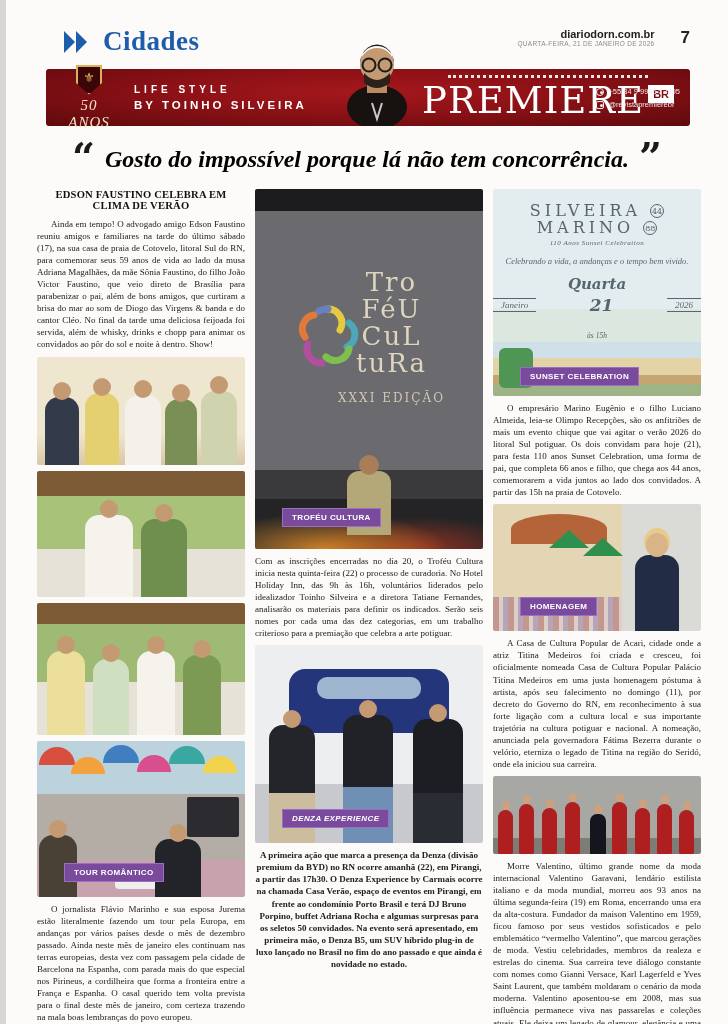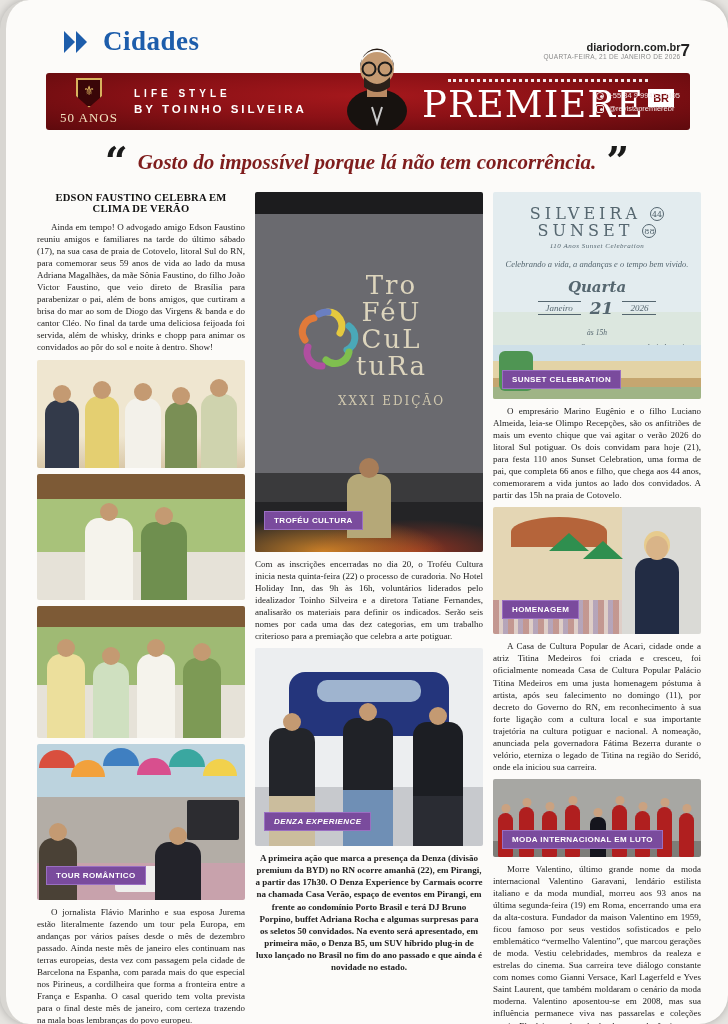--- a/index.html
+++ b/index.html
@@ -1,42 +1,42 @@
 <!DOCTYPE html>
 <html lang="pt"><head>
 <meta charset="utf-8">
 <style>
   * { margin:0; padding:0; box-sizing:border-box; }
   body { background:#e6e4e0; font-family:"Liberation Serif", serif; }
   .sheet { position:relative; width:728px; height:1024px; margin:0 auto;
            background:#fcfbf9; box-shadow:0 0 8px rgba(0,0,0,.25);
-           border-left:6px solid #d8d6d2; overflow:hidden;border-radius:29px; }
+           border-left:6px solid #d8d6d2; overflow:hidden; }
 
   
   .hdr { display:flex; justify-content:space-between; align-items:flex-start;
          padding:26px 38px 0 56px; }
   .masthead { display:flex; align-items:center; gap:7px; }
   .chev { display:flex; }
   .sect-title { font-size:27px; font-weight:bold; color:#1d5dab; letter-spacing:.5px; }
-  .pageinfo { display:flex; align-items:flex-start; gap:0; text-align:right; margin-top:15px;justify-content:flex-end;}
+  .pageinfo { display:flex; align-items:flex-start; gap:26px; text-align:right; margin-top:2px;justify-content:flex-end;}
   .site { font-family:"Liberation Sans", sans-serif; font-weight:bold; font-size:11px; color:#222; }
   .date { font-family:"Liberation Sans", sans-serif; font-size:6.5px; color:#8a8a8a; letter-spacing:.3px; }
   .pagenum { font-family:"Liberation Sans", sans-serif; font-weight:bold; font-size:17px; color:#222; }
 
   
   .banner { position:relative; margin:12px 38px 0 40px; height:57px; border-radius:3px;
             background:radial-gradient(ellipse at 50% 40%, #a5181c 0%, #8c1116 45%, #5e0a0d 100%);
             display:flex; align-items:center; }
   .badge50 { position:relative; width:58px; text-align:center; margin-left:14px; color:#f3e3c0; }
   .shield { width:26px; height:30px; margin:0 auto;
             background:#3a0608; border:2px solid #d8b25e;
             clip-path:polygon(0 0,100% 0,100% 62%,50% 100%,0 62%); position:relative;}
   .shield::after { content:"⚜"; position:absolute; left:0; right:0; top:3px;
                    font-size:13px; color:#d8b25e; }
-  .badge50 .yrs { display:block; font-size:13px; margin-top:2px; letter-spacing:1px;}
+  .badge50 .yrs { display:block; font-style:italic; font-size:15px; margin-top:2px; letter-spacing:1px;}
   .lifestyle { margin-left:16px; color:#fff; font-family:"Liberation Sans", sans-serif; }
   .lifestyle .l1 { font-size:10px; font-weight:bold; letter-spacing:4px; }
   .lifestyle .l2 { font-size:11.5px; font-weight:bold; letter-spacing:3px; margin-top:4px; }
   .host { position:absolute; left:288px; top:-28px; width:86px; height:85px; z-index:3; }
   .brandwrap { position:absolute; left:386px; top:4px; width:232px; text-align:center; color:#fff; }
   .dots { border-top:3px dotted rgba(255,255,255,.9); width:200px; margin:2px auto 1px; }
   .brandline { display:flex; align-items:flex-start; justify-content:center; gap:4px; }
   .brand { font-family:"DejaVu Serif", serif; font-size:37px; line-height:44px; letter-spacing:1px; }
   .brbadge { margin-top:6px; background:#fff; color:#7a0d10; border:1px solid #fff;
              font-family:"Liberation Sans", sans-serif; font-weight:bold; font-size:11px;
@@ -46,34 +46,34 @@
   .contact .row { display:flex; align-items:center; gap:4px; }
   .cicon { width:8px; height:8px; border:1px solid #f4e9e9; border-radius:50%; position:relative; flex:0 0 auto;}
   .cicon.sq { border-radius:2px; }
   .cicon::after { content:""; position:absolute; left:2.5px; top:2.5px; width:3px; height:3px;
                   border-radius:50%; background:#f4e9e9; }
 
   
   .quote { text-align:center; margin-top:16px; padding:0 60px; }
   .qline { display:flex; justify-content:center; align-items:flex-start; gap:10px; }
   .qmark { font-family:"DejaVu Serif", serif; font-weight:bold; font-size:40px; line-height:30px; color:#1a1a1a; }
-  .qtext { font-style:italic; font-weight:bold; font-size:21px; color:#7f1d1d; padding-top:4px;}
+  .qtext { font-style:italic; font-weight:bold; font-size:24px; color:#000000; padding-top:4px;}
   .qauthor { font-style:italic; font-weight:bold; font-size:12px; color:#1a1a1a; margin-top:2px; }
 
   
   .columns { display:grid; grid-template-columns:208px 228px 208px; column-gap:10px;
              padding:16px 31px 0; }
   .col { position:relative; }
   .headline { font-size:10.6px; font-weight:bold; text-align:center; letter-spacing:.2px;
               color:#111; margin-bottom:7px; }
   .body { font-size:9px; line-height:1.34; text-align:justify; color:#222; }
   .body.indent { text-indent:14px; }
   .body.boldcenter { font-weight:bold; text-align:center; }
   .ph { position:relative; border-radius:2px; overflow:hidden; margin:6px 0; }
-  .tag { position:absolute; left:9px; bottom:15px; background:#7a4b9d; border:1px solid #9a6fc2;
+  .tag { position:absolute; left:27px; bottom:15px; background:#7a4b9d; border:1px solid #9a6fc2;
          color:#fff; font-family:"Liberation Sans", sans-serif; font-weight:bold; font-size:8px;
          letter-spacing:.4px; padding:4px 9px; white-space:nowrap; }
 
   
   .person { position:absolute; bottom:0; border-radius:14px 14px 0 0; }
   .person::before { content:""; position:absolute; top:-15px; left:50%; transform:translateX(-50%);
                     width:18px; height:18px; border-radius:50%; background:#c49a72; }
   .umb { position:absolute; border-radius:40px 40px 0 0; }
 
   
@@ -100,25 +100,25 @@
 
   
   .card { height:207px; background:linear-gradient(180deg,#e3ecef 0 58%, #dce7df 58% 74%, #d9cba6 74%);
           color:#55666f; text-align:center; padding-top:13px; }
   .card .names { font-family:"DejaVu Serif", serif; font-size:16px; letter-spacing:4px; line-height:17px; }
   .card .numc { display:inline-block; width:14px; height:14px; line-height:14px; font-size:8px;
                 border:1px solid #55666f; border-radius:50%; letter-spacing:0; vertical-align:2px; }
   .card .sub { font-style:italic; font-size:7px; margin-top:3px; letter-spacing:.5px;}
   .card .tagline { font-style:italic; font-size:8.5px; margin-top:9px; line-height:11px; }
   .card .weekday { font-family:"DejaVu Serif", serif; font-style:italic; font-weight:bold; font-size:15px; margin-top:8px; }
-  .card .daterow { display:flex; justify-content:center; align-items:center; gap:9px; margin-top:2px;
+  .card .daterow { display:flex; justify-content:space-between; align-items:center; gap:9px; margin-top:2px;
                    font-style:italic; font-size:9px; }
   .card .daterow .my { border-top:1px solid #55666f; border-bottom:1px solid #55666f; padding:1px 8px; }
   .card .daterow .dn { font-family:"DejaVu Serif", serif; font-weight:bold; font-style:italic; font-size:17px; }
-  .card .time { font-style:italic; font-size:7.5px; margin-top:10px; }
+  .card .time { font-style:italic; font-size:7.5px; margin-top:16px; }
   .card .note { font-style:italic; font-size:8px; line-height:10px; margin:6px 14px 0 70px; text-align:right;}
   .card .loc { font-style:italic; font-size:9px; text-align:right; margin:3px 18px 0 0; }
   .pin { display:inline-block; width:7px; height:7px; background:#2e3b42; border-radius:50% 50% 50% 0;
          transform:rotate(-45deg); margin-right:3px; }
   .card .strip { position:absolute; left:0; right:0; bottom:0; height:54px;
                  background:linear-gradient(180deg,#cfe0e8 0 30%, #e3d3a6 30% 62%, #c5a670 62% 78%, #9fb486 78%);}
   .card .strip::before { content:""; position:absolute; left:6px; bottom:8px; width:34px; height:40px;
                  background:#4f9553; border-radius:6px; }
 
   
@@ -307,21 +307,21 @@
       <p class="body boldcenter">A primeira ação que marca a presença da Denza (divisão premium da BYD) no RN ocorre amanhã (22), em Pirangi, a partir das 17h30. O Denza Experience by Carmais ocorre na chamada Casa Verão, espaço de eventos em Pirangi, em frente ao condomínio Porto Brasil e terá DJ Bruno Porpino, buffet Adriana Rocha e algumas surpresas para os seletos 50 convidados. Na evento será apresentado, em primeira mão, o Denza B5, um SUV híbrido plug-in de luxo lançado no Brasil no fim do ano passado e que ainda é novidade no estado.</p>
     </div>
 
     <div class="col">
       <div class="ph card" style="margin-top:0">
         <div class="names">
           <span>SILVEIRA</span>
           <span class="numc">44</span>
         </div>
         <div class="names">
-          <span>SUNSET</span>
+          <span>MARINO</span>
           <span class="numc">88</span>
         </div>
         <div class="sub">110 Anos Sunset Celebration</div>
         <div class="tagline">Celebrando a vida, a andanças e o tempo bem vivido.</div>
         <div class="weekday">Quarta</div>
         <div class="daterow">
           <span class="my">Janeiro</span>
           <span class="dn">21</span>
           <span class="my">2026</span>
         </div>
@@ -351,19 +351,18 @@
       <div class="ph moda">
         <div class="dress" style="left:5px;height:44px"></div>
         <div class="dress" style="left:26px;height:50px"></div>
         <div class="dress" style="left:49px;height:46px"></div>
         <div class="dress" style="left:72px;height:52px"></div>
         <div class="suitman"></div>
         <div class="dress" style="left:119px;height:52px"></div>
         <div class="dress" style="left:142px;height:46px"></div>
         <div class="dress" style="left:164px;height:50px"></div>
         <div class="dress" style="left:186px;height:44px"></div>
-        <div class="tag" style="bottom:8px">MODA INTERNACIONAL EM LUTO</div>
       </div>
 
       <p class="body indent">Morre Valentino, último grande nome da moda internacional Valentino Garavani, lendário estilista italiano e da moda mundial, morreu aos 93 anos na última segunda-feira (19) em Roma, encerrando uma era da alta-costura. Fundador da maison Valentino em 1959, ficou famoso por seus vestidos sofisticados e pelo emblemático “vermelho Valentino”, que marcou gerações de moda. Vestiu celebridades, membros da realeza e estrelas do cinema. Sua carreira teve diálogo constante com nomes como Gianni Versace, Karl Lagerfeld e Yves Saint Laurent, que também moldaram o cenário da moda moderna. Valentino aposentou-se em 2008, mas sua influência permanece viva nas passarelas e coleções atuais. Ele deixa um legado de glamour, elegância e uma visão estética que inspirou designers por décadas.</p>
     </div>
   </div>
 </div>
 
 </body></html>

